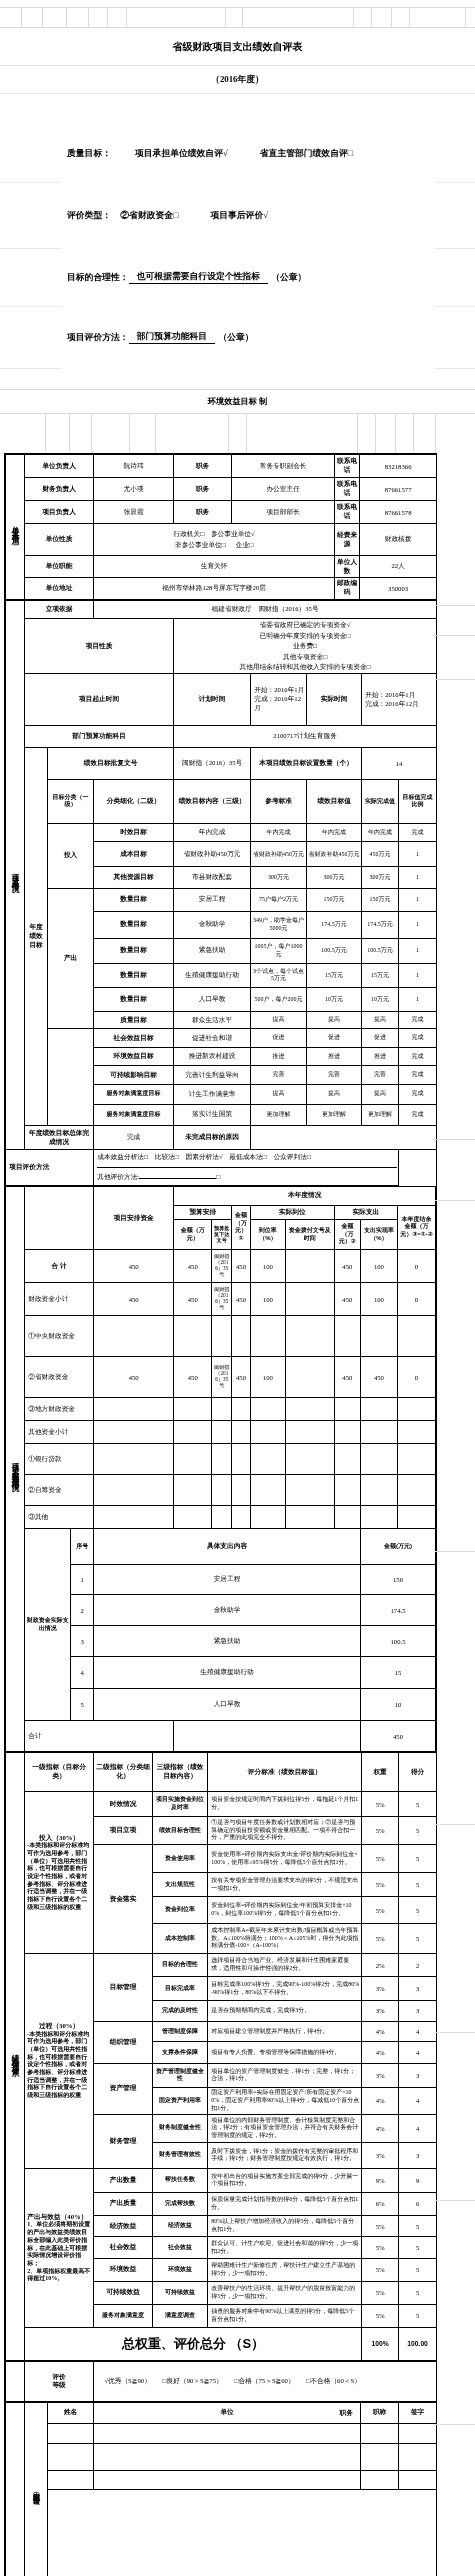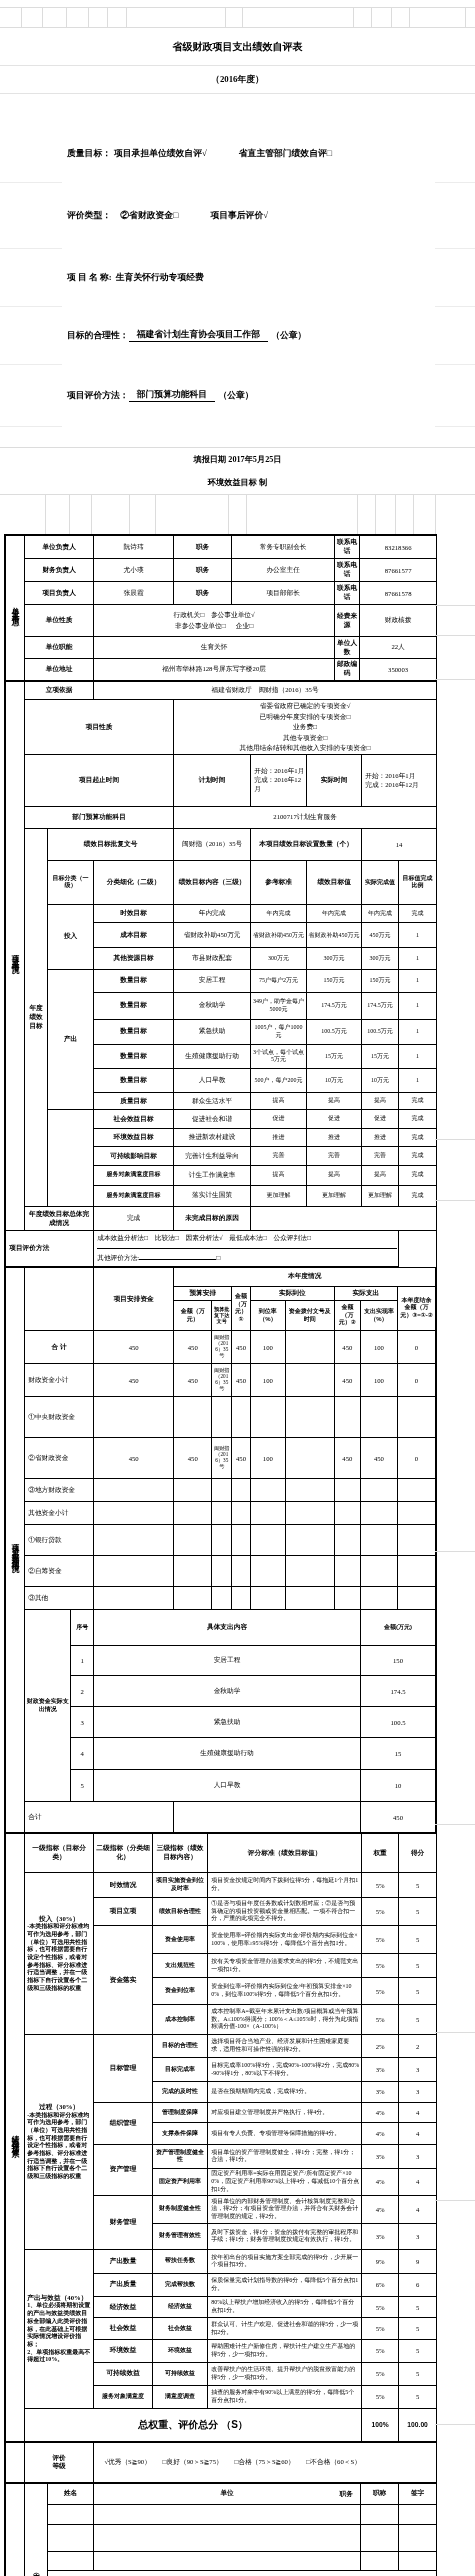--- a/index.html
+++ b/index.html
@@ -60,44 +60,39 @@
       <div style="width:57px"></div>
       <div style="width:8.8px;border-right:none"></div>
   </div>
 
   <div class="title">省级财政项目支出绩效自评表</div>
   <div class="subtitle">（2016年度）</div>
 
   <div class="gap60"></div>
   <div class="hrow" style="height:58px">
     <span>质量目标：</span>
-    <span style="margin-left:3px">项目承担单位绩效自评√</span>
+    <span style="margin-left:24px">项目承担单位绩效自评√</span>
     <span class="opt2">省直主管部门绩效自评□</span>
   </div>
   <div class="hrow" style="height:66px">
     <span>评价类型：</span>
     <span style="margin-left:9.3px">②省财政资金□</span>
     <span class="opt2">项目事后评价√</span>
   </div>
   <div class="hrow" style="height:58px">
-    <span>项 目 名 称:</span>
-    <span style="margin-left:4.1px">生育关怀行动专项经费</span>
-  </div>
-  <div class="hrow" style="height:58px">
     <span>目标的合理性：</span>
-    <span class="uline">福建省计划生育协会项目工作部</span>
+    <span class="uline">也可根据需要自行设定个性指标</span>
     <span class="seal">（公章）</span>
   </div>
   <div class="hrow" style="height:62px">
     <span>项目评价方法：</span>
     <span class="uline">部门预算功能科目</span>
     <span class="seal">（公章）</span>
   </div>
   <div class="gap40" style="border-bottom:0.5px solid #dcdcdc"></div>
-  <div class="centerbar">填报日期 2017年5月25日</div>
   <div class="centerbar issuer">环境效益目标   制</div>
   <div class="band2">
     <div style="width:46px"></div>
       <div style="width:24px"></div>
       <div style="width:21.6px"></div>
       <div style="width:37px"></div>
       <div style="width:26px"></div>
       <div style="width:74px"></div>
       <div style="width:17px"></div>
       <div style="width:113px"></div>
@@ -721,21 +716,21 @@
         <td>5</td>
       </tr>
       <tr style="height:23px">
         <td class="b sm">服务对象满意度</td>
         <td class="b sm">满意度调查</td>
         <td class="sm tl">抽查的服务对象中有90%以上满意的得5分，每降低5个百分点扣1分。</td>
         <td>5%</td>
         <td>5</td>
       </tr>
       <tr style="height:33px">
-        <td colspan="4" class="b" style="font-size:10px">总权重、评价总分 （S）</td>
+        <td colspan="4" class="b" style="font-size:13px">总权重、评价总分 （S）</td>
         <td class="b">100%</td>
         <td class="b">100.00</td>
       </tr>
     </tbody>
       </table>
 
     <table>
       <colgroup>
           <col style="width:19px">
           <col style="width:69px">

